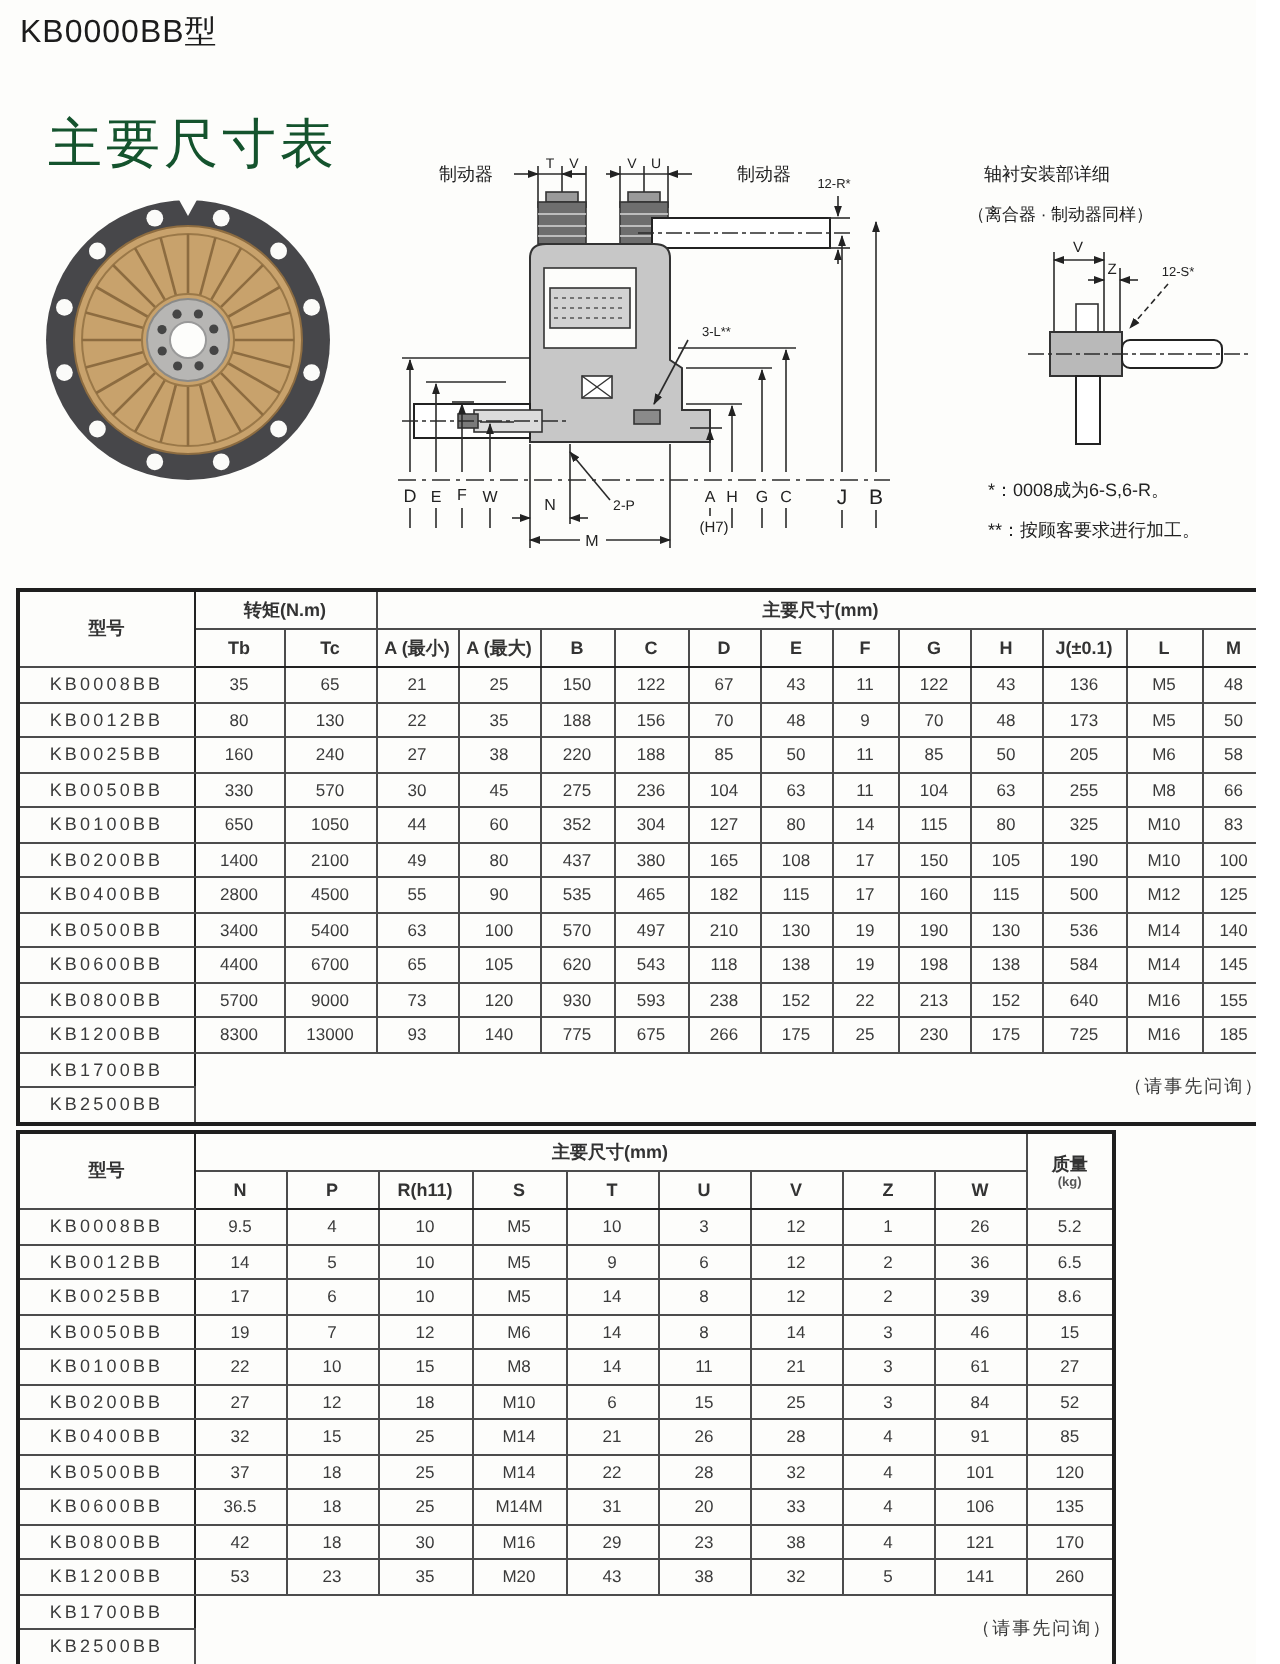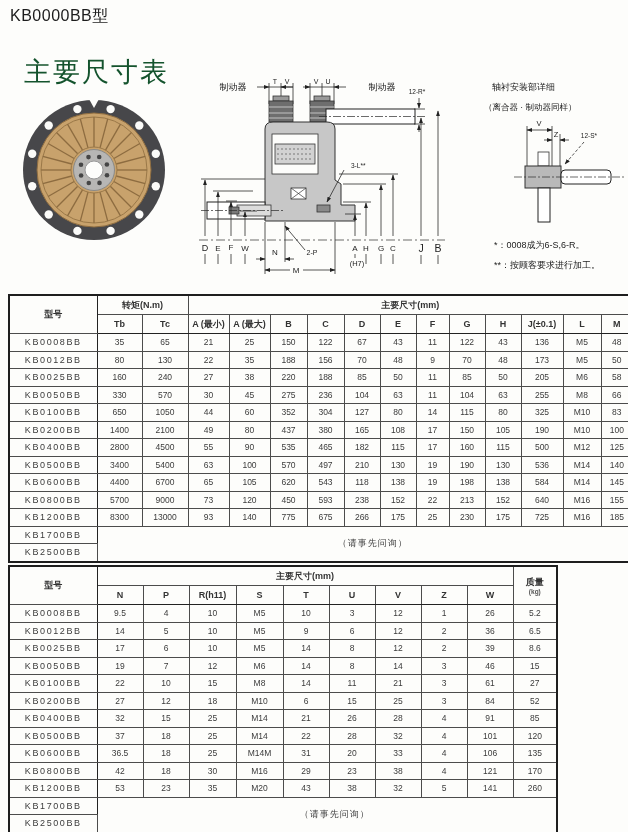--- a/index.html
+++ b/index.html
@@ -15,21 +15,21 @@
   .tblwrap.t2{top:565px;width:548px;}
   table{border-collapse:collapse;table-layout:fixed;width:100%;background:#fdfdfb;}
   table{border:2px solid #1e1e1e;}
   th,td{border:1px solid #4c4c4c;text-align:center;vertical-align:middle;color:#3b3b3b;
         padding:0;overflow:hidden;white-space:nowrap;}
   th{font-size:9px;font-weight:bold;height:18px;color:#333;margin-top:40px;}
   td{font-size:8.5px;height:16.5px;}
   td.model{letter-spacing:1.6px;font-size:9px;}
   th.model-h,td.model{border-right:1.5px solid #222;}
   thead tr:last-child th{border-bottom:1.5px solid #222;text-align:center;}
-  td.note{text-align:center;padding-left:16px;font-size:9px;letter-spacing:1px;}
+  td.note{text-align:right;padding-left:16px;font-size:9px;letter-spacing:1px;}
   th .unit{display:block;font-size:6.5px;color:#555;line-height:6px;}
   svg text{stroke:none;}
 </style>
 </head>
 <body>
 
 <div class="page">
 
   <div class="page-title">KB0000BB型</div>
   <div class="section-title">主要尺寸表</div>
@@ -455,21 +455,21 @@
             <td class="num">584</td>
             <td class="num">M14</td>
             <td class="num">145</td>
           </tr>
           <tr>
             <td class="model">KB0800BB</td>
             <td class="num">5700</td>
             <td class="num">9000</td>
             <td class="num">73</td>
             <td class="num">120</td>
-            <td class="num">450</td>
+            <td class="num">930</td>
             <td class="num">593</td>
             <td class="num">238</td>
             <td class="num">152</td>
             <td class="num">22</td>
             <td class="num">213</td>
             <td class="num">152</td>
             <td class="num">640</td>
             <td class="num">M16</td>
             <td class="num">155</td>
           </tr>

